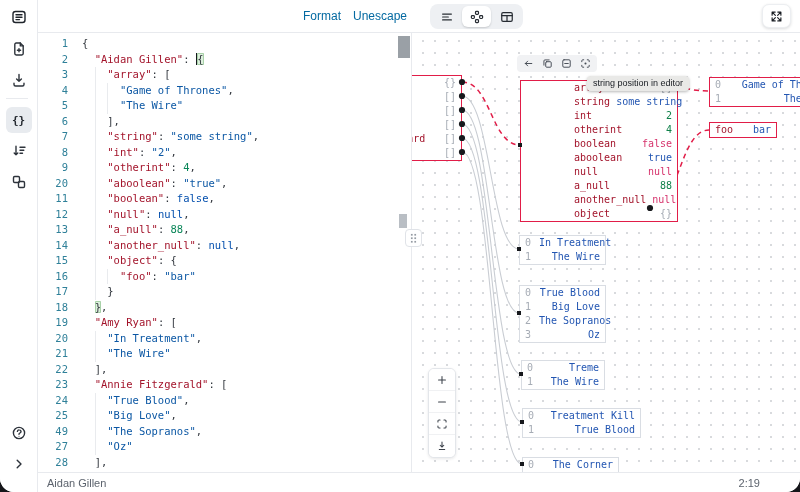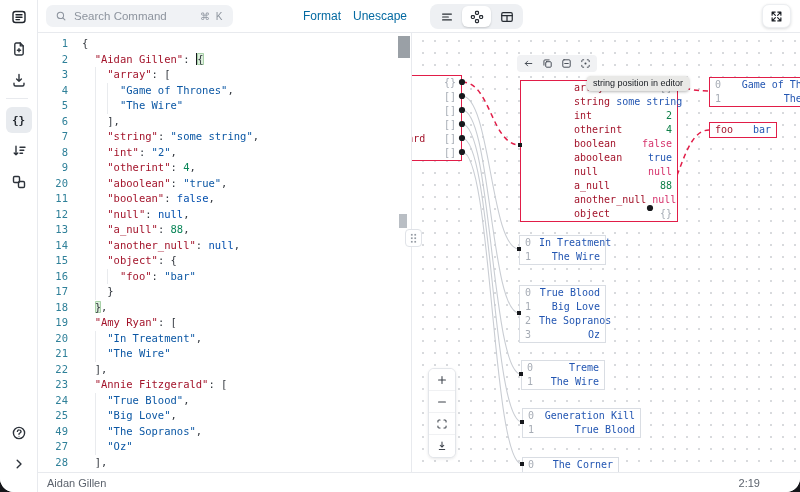--- a/index.html
+++ b/index.html
@@ -154,30 +154,20 @@
           <span class="ic">
             <svg width="16" height="16" viewBox="0 0 16 16" fill="none" stroke="currentColor" stroke-width="1.4" stroke-linecap="round" stroke-linejoin="round">
               <path d="M6.2 4.2 10 8l-3.8 3.8"></path>
             </svg>
           </span>
         </button>
       </div>
   </nav>
 
   <header class="topbar">
-    <div class="search">
-      <span class="ic" id="search-icon-slot">
-          <svg width="12" height="12" viewBox="0 0 16 16" fill="none" stroke="currentColor" stroke-width="1.4" stroke-linecap="round" stroke-linejoin="round">
-            <circle cx="7.2" cy="7.2" r="4.2"></circle>
-            <path d="M10.4 10.4 13.2 13.2"></path>
-          </svg>
-        </span>
-      <span class="ph">Search Command</span>
-      <span class="kbd">⌘ K</span>
-    </div>
     <button class="tb-action" style="left:259px">Format</button>
     <button class="tb-action" style="left:309px">Unescape</button>
     <div class="seg" id="view-modes">
         <button class="vm">
           <svg width="14" height="14" viewBox="0 0 16 16" fill="none" stroke="currentColor" stroke-width="1.4" stroke-linecap="round" stroke-linejoin="round">
             <path d="M3 4.6h10M3 8h6.5M3 11.4h10"></path>
           </svg>
         </button>
         <button class="vm sel">
           <svg width="14" height="14" viewBox="0 0 16 16" fill="none" stroke="currentColor" stroke-width="1.4" stroke-linecap="round" stroke-linejoin="round">
@@ -288,21 +278,21 @@
           <div class="nrow"><span class="ni">0</span><span class="nv v-str">True Blood</span></div>
           <div class="nrow"><span class="ni">1</span><span class="nv v-str">Big Love</span></div>
           <div class="nrow"><span class="ni">2</span><span class="nv v-str">The Sopranos</span></div>
           <div class="nrow"><span class="ni">3</span><span class="nv v-str">Oz</span></div>
         </div>
         <div class="gnode" style="left: 109px; top: 328px; width: 84px;">
           <div class="nrow"><span class="ni">0</span><span class="nv v-str">Treme</span></div>
           <div class="nrow"><span class="ni">1</span><span class="nv v-str">The Wire</span></div>
         </div>
         <div class="gnode" style="left: 110px; top: 376px; width: 119px;">
-          <div class="nrow"><span class="ni">0</span><span class="nv v-str">Generation Kill</span></div>
+          <div class="nrow"><span class="ni">0</span><span class="nv v-str">Treatment Kill</span></div>
           <div class="nrow"><span class="ni">1</span><span class="nv v-str">True Blood</span></div>
         </div>
         <div class="gnode" style="left: 110px; top: 425px; width: 97px;">
           <div class="nrow"><span class="ni">0</span><span class="nv v-str">The Corner</span></div>
         </div>
       </div>
     <svg class="overlay" id="overlay-svg" width="388" height="440">
         <circle cx="50" cy="50" r="3.1" fill="#17191d"></circle>
         <circle cx="50" cy="64" r="3.1" fill="#17191d"></circle>
         <circle cx="50" cy="78" r="3.1" fill="#17191d"></circle>

